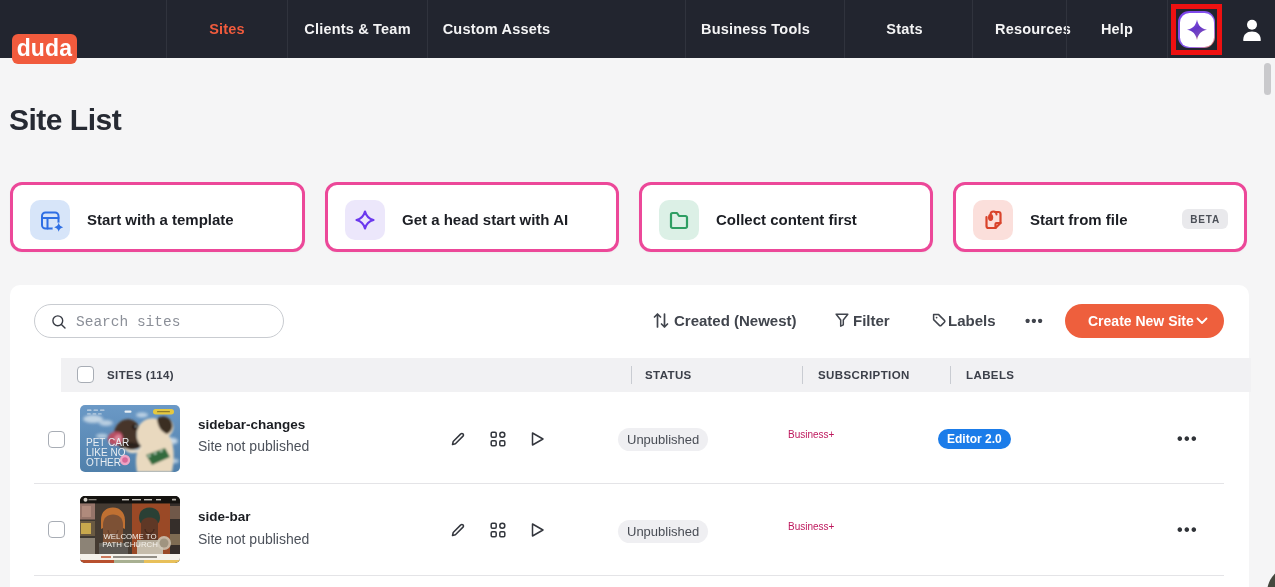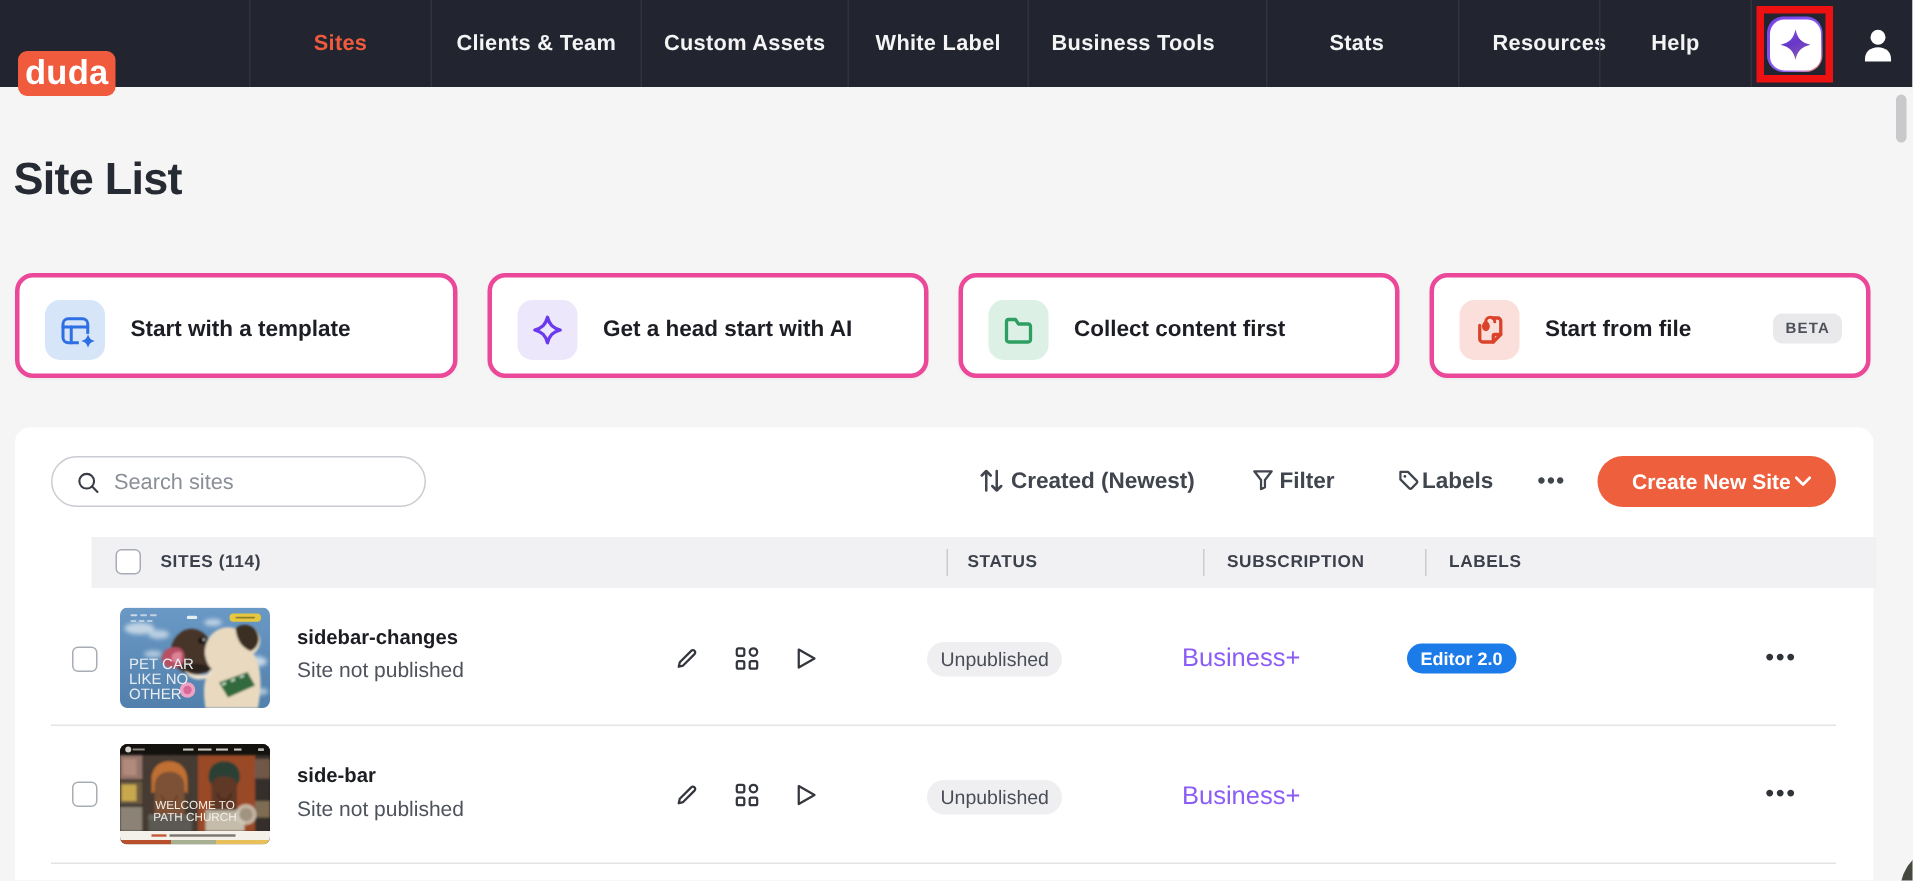--- a/index.html
+++ b/index.html
@@ -21,53 +21,52 @@
 .h1 { position:absolute; left:9px; top:103px; font-size:30px; font-weight:bold; color:#262a33; letter-spacing:-0.5px; }
 
 
 .card { position:absolute; top:182px; height:70px; width:295px; background:#fff; border:3px solid #ec4899; border-radius:12px; box-shadow:0 1px 2px rgba(0,0,0,0.03); }
 .cicon { position:absolute; left:17px; top:15px; width:40px; height:40px; border-radius:10px; }
 .clabel { position:absolute; left:74px; top:0; height:70px; line-height:70px; font-size:15px; font-weight:bold; color:#1c1e24; }
 .beta { position:absolute; right:16px; top:24px; background:#e9e9ec; color:#4c5058; font-size:10px; font-weight:bold; letter-spacing:0.8px; border-radius:6px; padding:5px 8px 4px; }
 
 
 .panel { position:absolute; left:10px; top:285px; width:1239px; height:302px; background:#fff; border-radius:10px 10px 0 0; }
-.search { position:absolute; left:24px; top:19px; width:250px; height:34px; border:1px solid #c9ccd1; border-radius:17px; }
+.search { position:absolute; left:24px; top:19px; width:250px; height:34px; border:1px solid #c9ccd1; border-radius:17px;font-family:Liberation Mono, monospace; }
 .search .ph { position:absolute; left:41px; top:8.5px; font-size:14.5px; color:#8b8f98; }
 .tbtn { position:absolute; top:19px; height:34px; line-height:34px; font-size:15px; font-weight:bold; color:#41454d; }
 .cns { position:absolute; left:1055px; top:19px; width:159px; height:34px; background:#ee5f3d; border-radius:17px; color:#fff; font-size:14px; font-weight:bold; text-align:left; line-height:34px; padding-left:23px; }
 
 
 .thead { position:absolute; left:24px; top:73px; width:1190px; height:34px; background:#f1f1f3;margin-left:27px; }
 .thead .col { position:absolute; top:0; height:34px; line-height:34px; font-size:11.5px; font-weight:bold; letter-spacing:0.4px; color:#3c404a; }
 .vline { position:absolute; top:8px; width:1px; height:18px; background:#c9ccd2; }
 .cb { position:absolute; width:17px; height:17px; border:1.5px solid #a8adb5; border-radius:4px; background:#fff; }
 
 .rowline { position:absolute; left:24px; width:1190px; height:1px; background:#e4e4e7; }
 .rtitle { position:absolute; left:188px; font-size:13.5px; font-weight:bold; color:#1b1d22; }
 .rsub { position:absolute; left:188px; font-size:14px; color:#4d525b; }
 .chip { position:absolute; background:#efeff2; border-radius:11.5px; height:23px; line-height:23px; font-size:13px; color:#494d55; padding:0 9px; }
-.bplus { position:absolute; font-size:17px; color:#8b5cf6; }
+.bplus { position:absolute; font-size:10px; color:#be185d; }
 .echip { position:absolute; background:#1b7ce9; border-radius:10px; height:20px; line-height:20px; font-size:12px; font-weight:bold; color:#fff; padding:0 9px; }
 .dots { position:absolute; font-size:16px; font-weight:bold; color:#303338; letter-spacing:1.4px; }
 .thumb { position:absolute; left:70px; width:100px; height:67px; border-radius:5px; overflow:hidden; }
 
 
 .sthumb { position:absolute; left:1264px; top:63px; width:7px; height:32px; border-radius:3.5px; background:#c9c9cc; }
 .fab { position:absolute; left:1267px; top:565px; width:56px; height:56px; border-radius:50%; background:#45483e; }
 </style>
 </head>
 <body>
 
 <div class="nav">
   <div class="logo">duda</div>
   <div class="navitem" style="left:166px;width:121px;color:#f15b3d;">Sites</div>
   <div class="navitem" style="left:287px;width:140px;">Clients &amp; Team</div>
   <div class="navitem" style="left:427px;width:138px;">Custom Assets</div>
-  <div class="navitem" style="left:565px;width:120px;">White Label</div>
   <div class="navitem" style="left:685px;width:140px;">Business Tools</div>
   <div class="navitem" style="left:844px;width:120px;">Stats</div>
   <div class="navitem" style="left:972px;width:121px;">Resources</div>
   <div class="navitem" style="left:1066px;width:101px;">Help</div>
   <div class="nav-end" style="left:1167px;"></div>
   <div class="redbox">
     <div class="aiborder">
         <div class="aiwhite">
       <svg width="34" height="34" viewBox="0 0 34 34">
         <defs>

